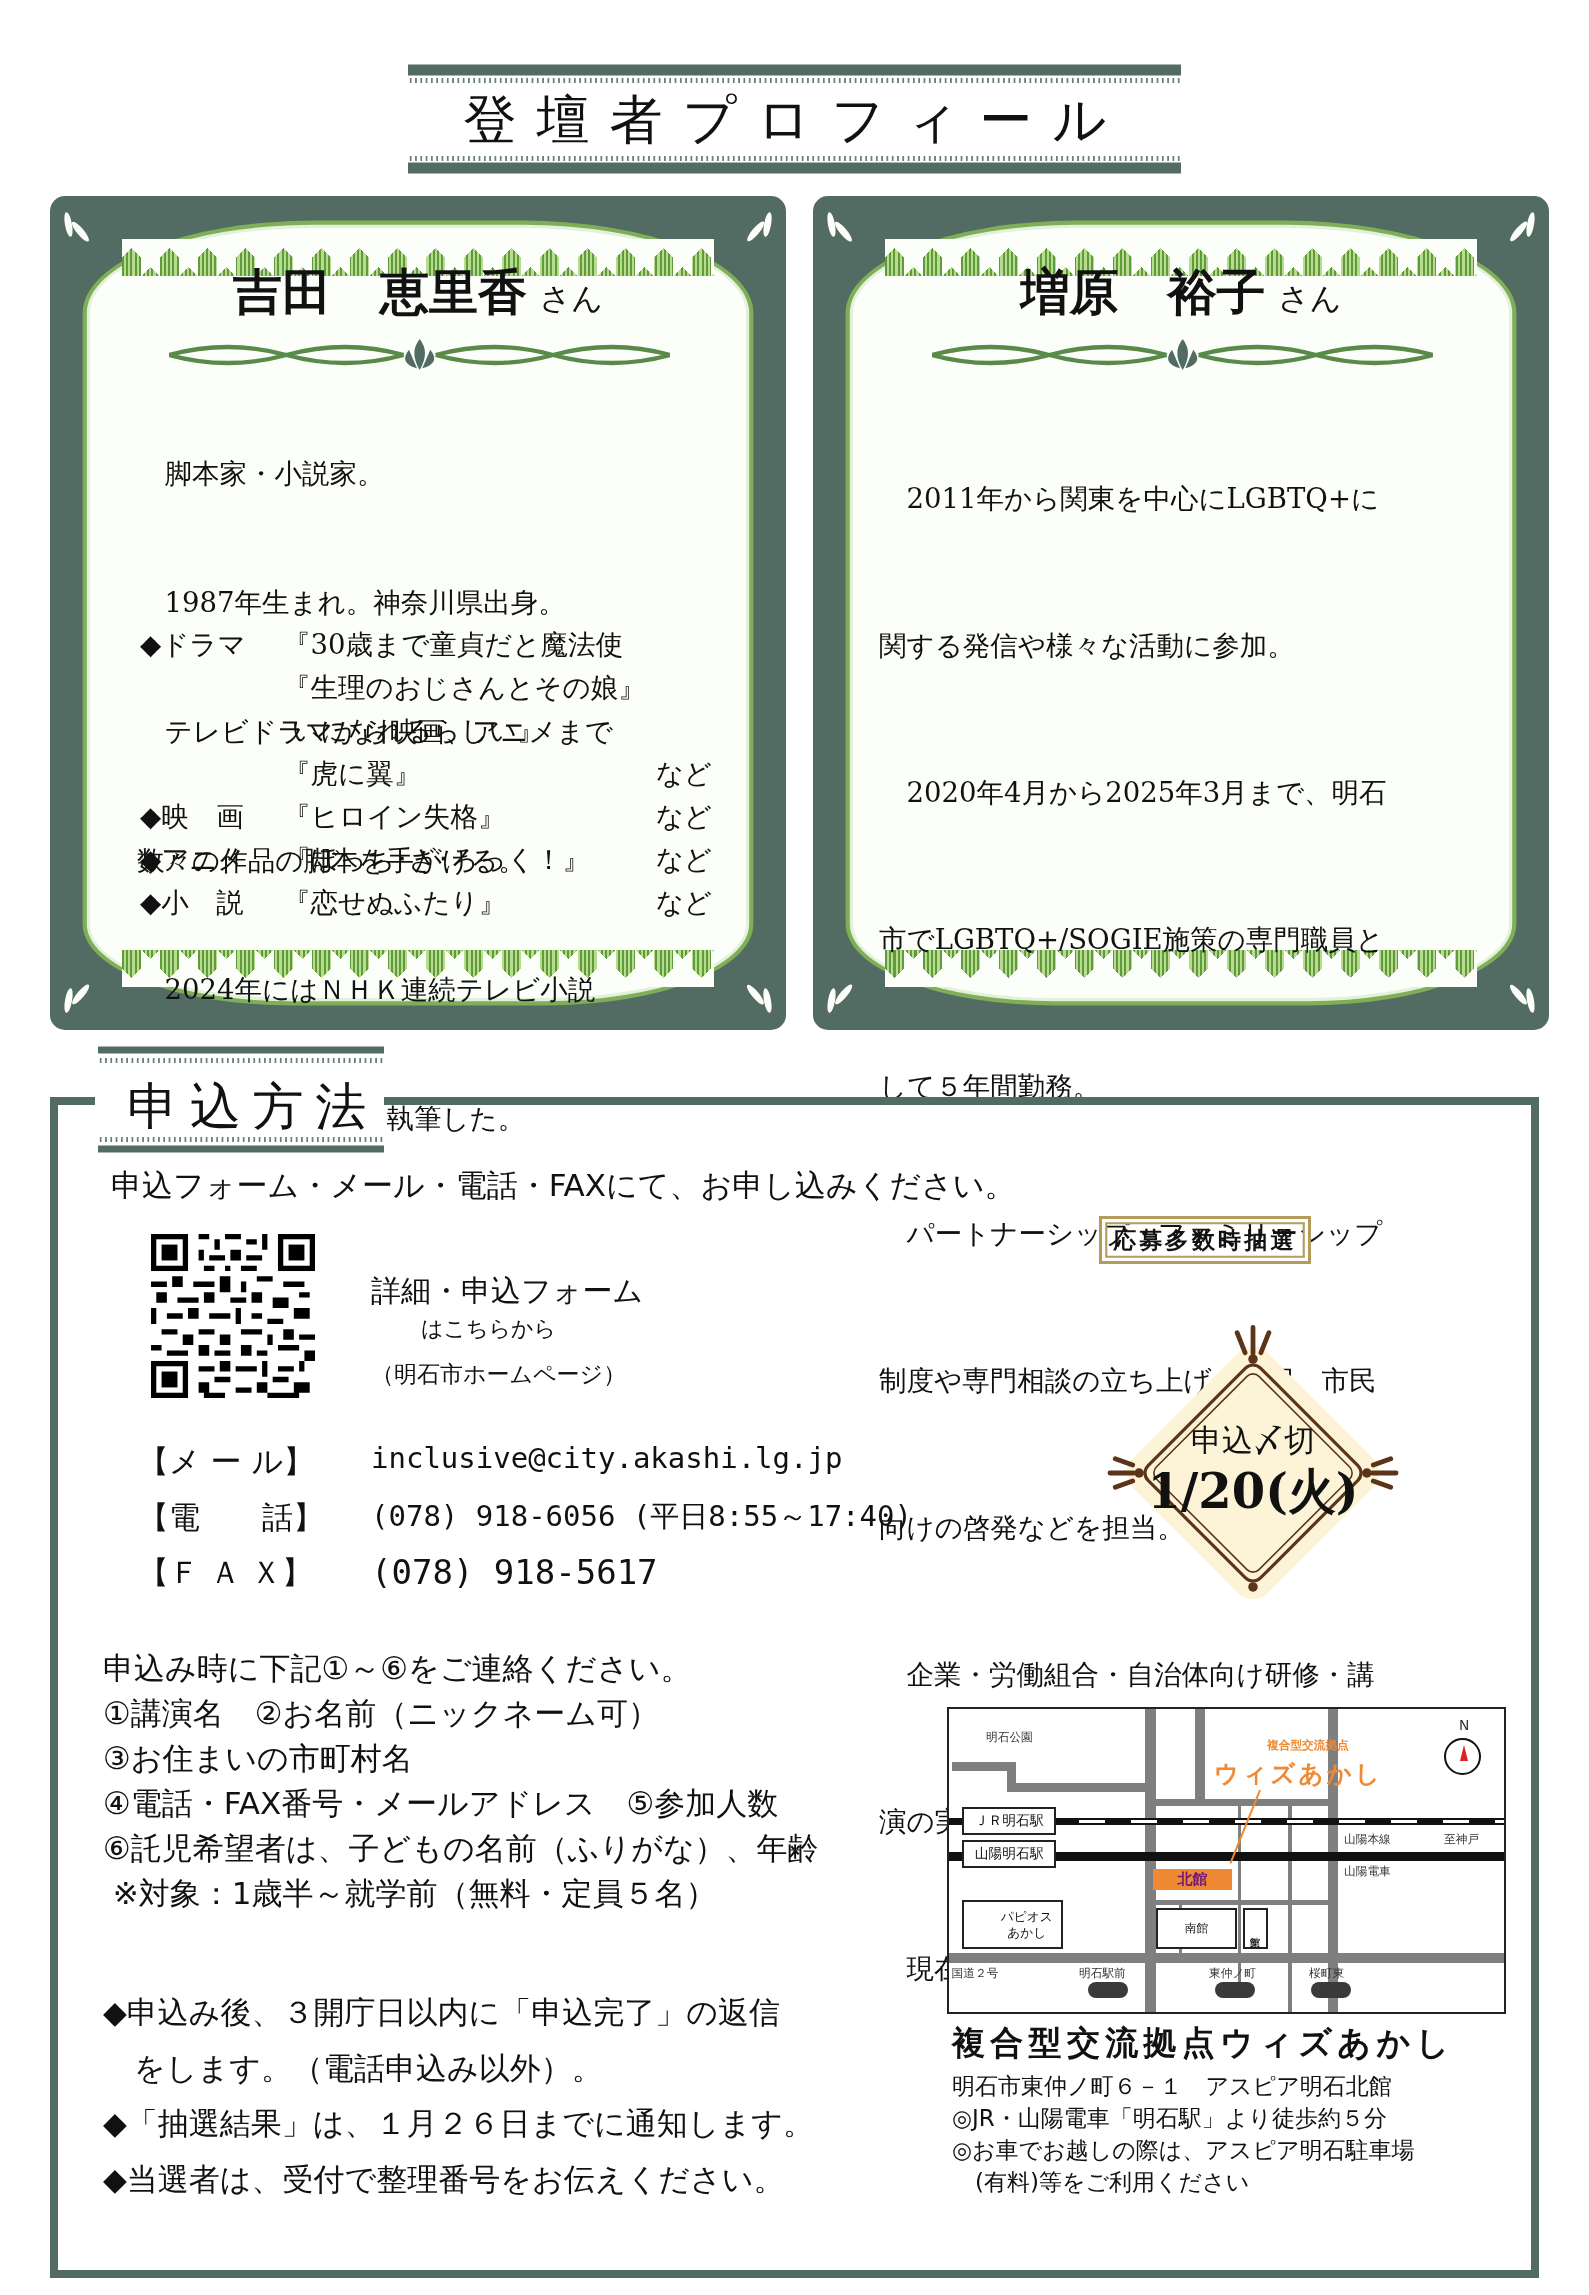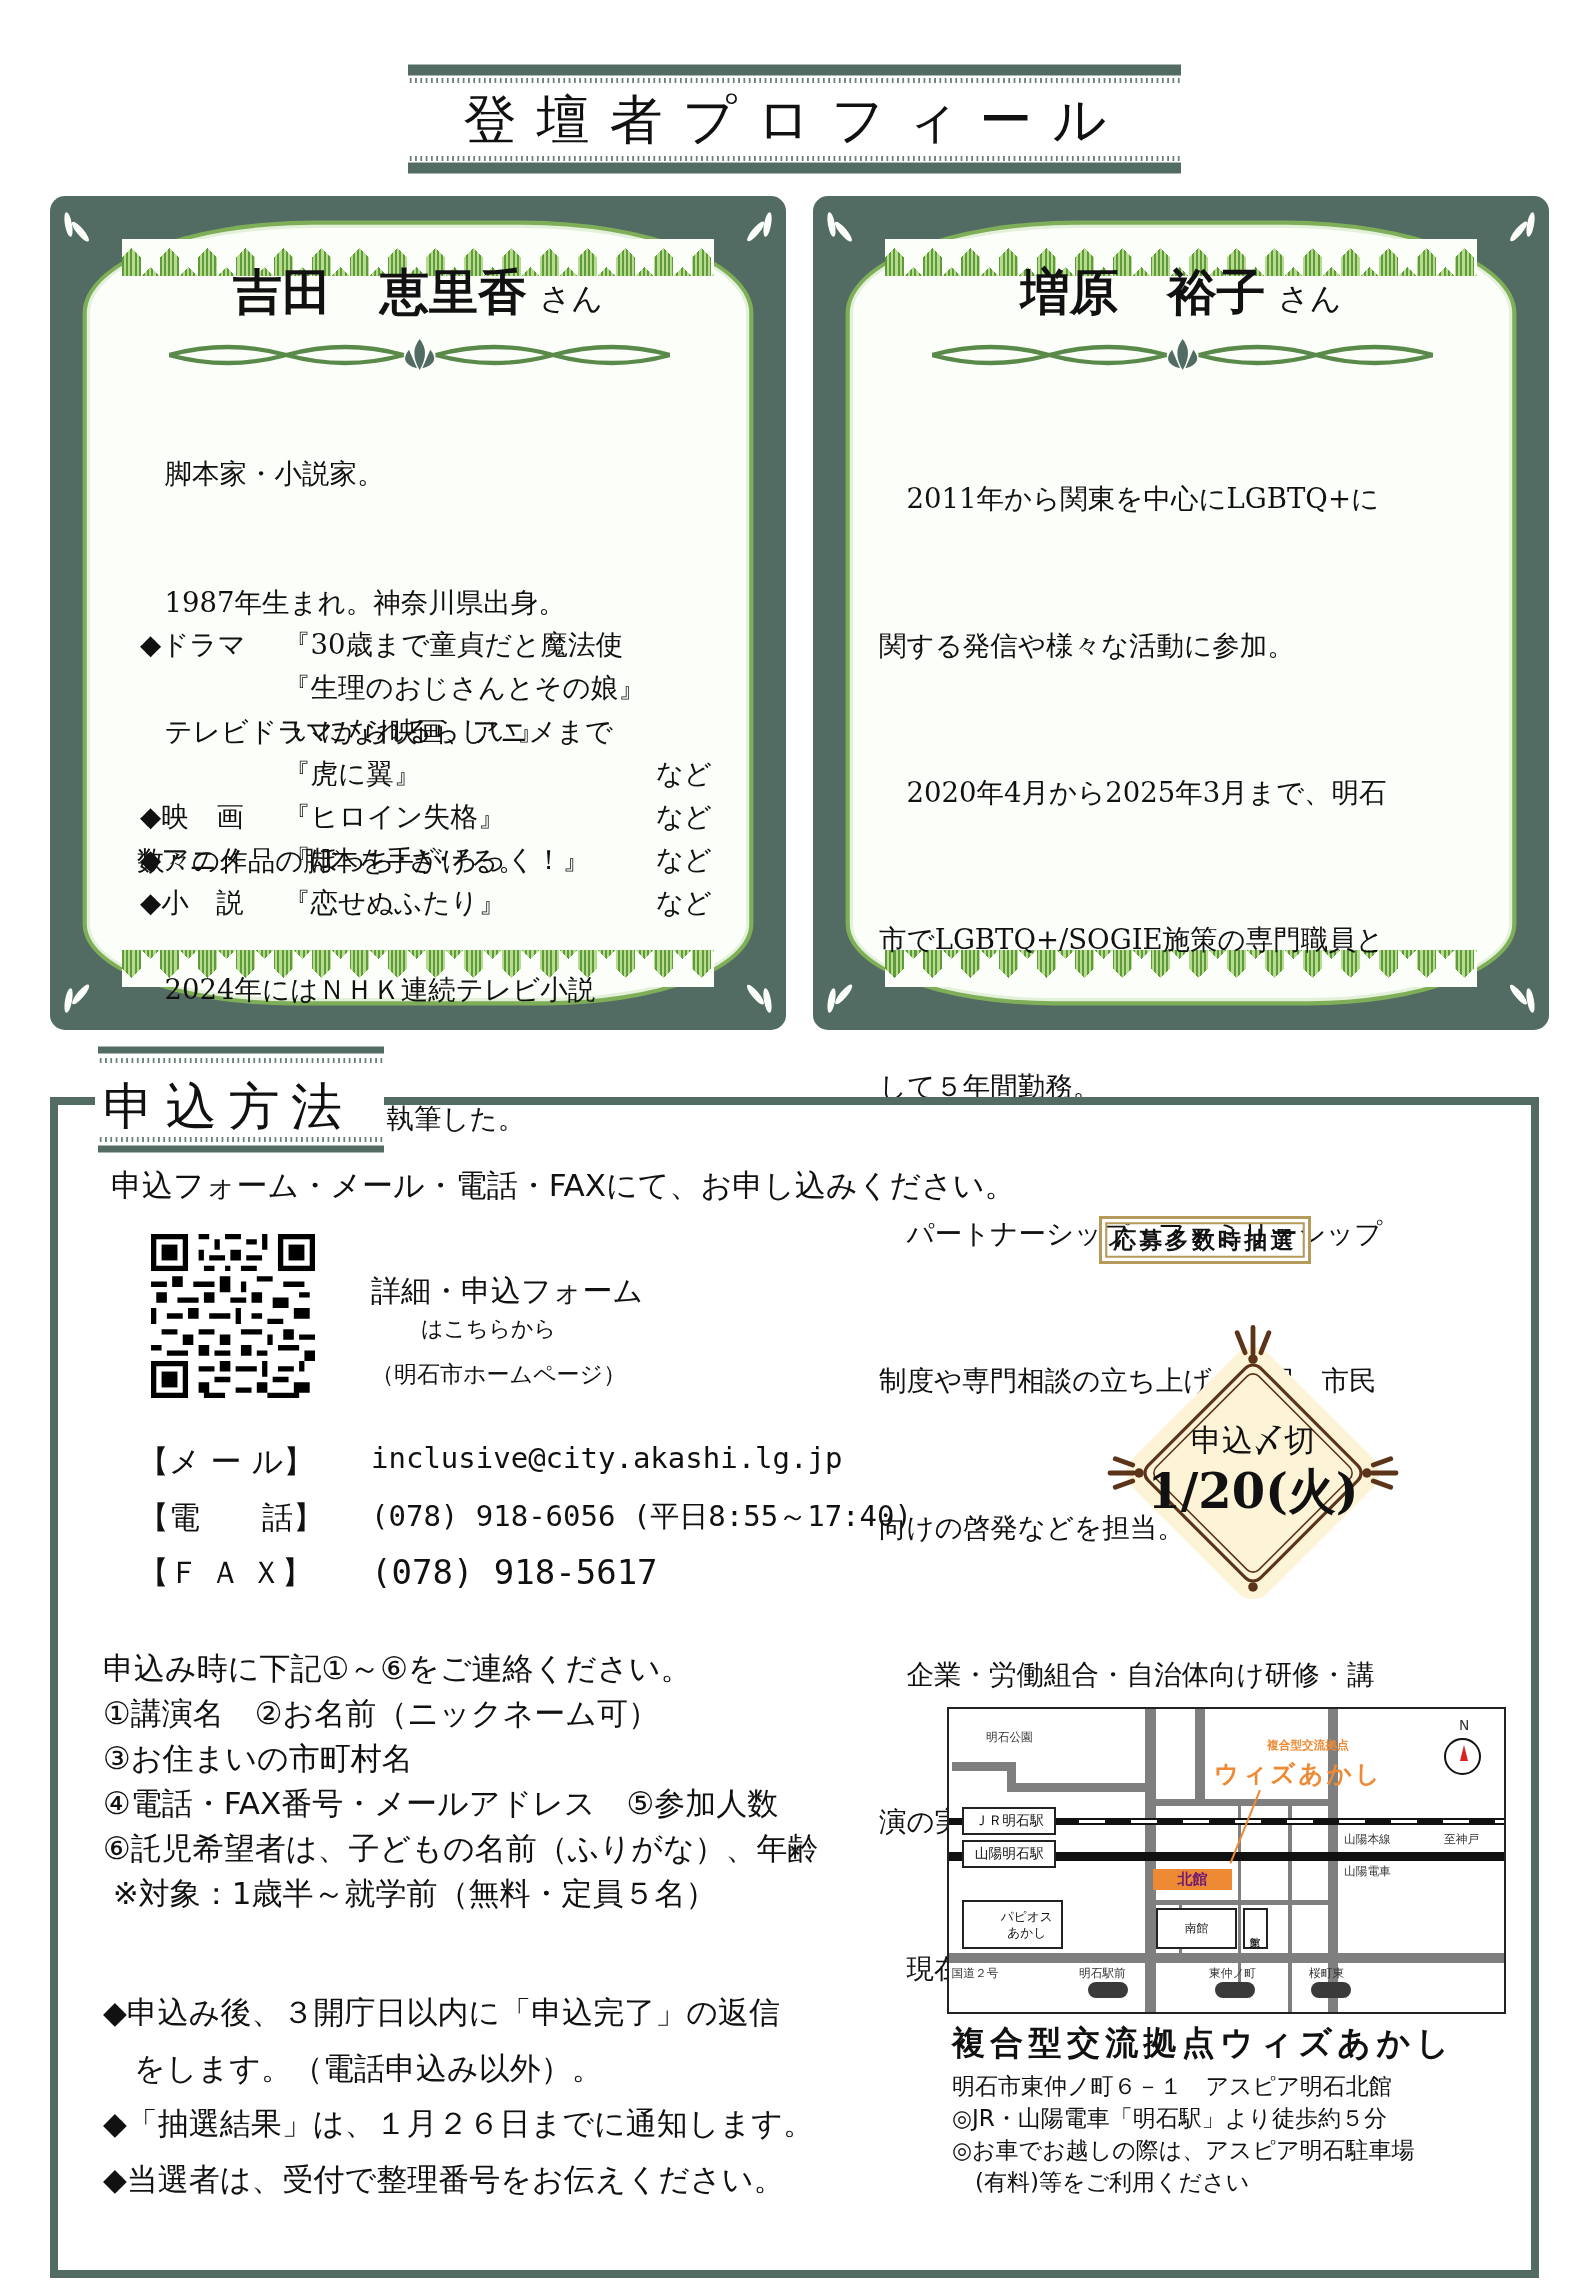--- a/index.html
+++ b/index.html
@@ -32,21 +32,21 @@
   .divider{position:absolute;left:119px;right:119px;top:143px;height:32px;}
   .body-text{position:absolute;left:87px;right:69px;top:170px;font-family:"DejaVu Serif",serif;font-size:27.5px;line-height:43px;white-space:pre-wrap;}
   .works{position:absolute;left:90px;right:74px;font-family:"DejaVu Serif",serif;font-size:27.5px;line-height:43px;}
   .work-row{display:flex;}
   .work-row .cat{width:143px;white-space:pre;}
   .work-row .title{flex:1;white-space:pre;}
   .work-row .etc{width:64px;text-align:right;}
   
   .app-frame{position:absolute;left:50px;top:1097px;width:1489px;height:1181px;border:8.5px solid #526b63;box-sizing:border-box;border-top-width:8.5px;}
   .app-title-box{position:absolute;left:95px;top:1046px;width:289px;height:114px;background:#fff;}
-  .app-title{position:absolute;left:103px;top:1073px;width:275px;text-align:left;font-size:51px;letter-spacing:11.7px;font-family:"DejaVu Sans",sans-serif;}
+  .app-title{position:absolute;left:103px;top:1073px;width:275px;text-align:right;font-size:51px;letter-spacing:11.7px;font-family:"DejaVu Sans",sans-serif;}
   .line-text{position:absolute;font-family:"DejaVu Sans",sans-serif;font-size:31px;white-space:pre;}
   .qr{position:absolute;left:151px;top:1234px;width:164px;height:164px;background:#fff;}
   .lottery{position:absolute;left:1099px;top:1216px;width:212px;height:48px;border:3.2px solid #b59a5c;box-sizing:border-box;
            display:flex;align-items:center;justify-content:center;font-family:"DejaVu Serif",serif;font-weight:700;font-size:23px;letter-spacing:3.2px;
            box-shadow:inset 0 0 0 3.2px #fff, inset 0 0 0 5.3px #b59a5c;}
   .deadline{position:absolute;left:1102px;top:1322px;width:302px;height:302px;}
   .map{position:absolute;left:947px;top:1707px;width:559px;height:307px;border:2.6px solid #222;box-sizing:border-box;background:#fff;overflow:hidden;}
   .map .road{position:absolute;background:#7f7f7f;}
   .map .rail{position:absolute;height:8.5px;background:#111;}
   .map .lbl{position:absolute;font-size:11.7px;color:#333;white-space:nowrap;font-family:"DejaVu Sans",sans-serif;}

